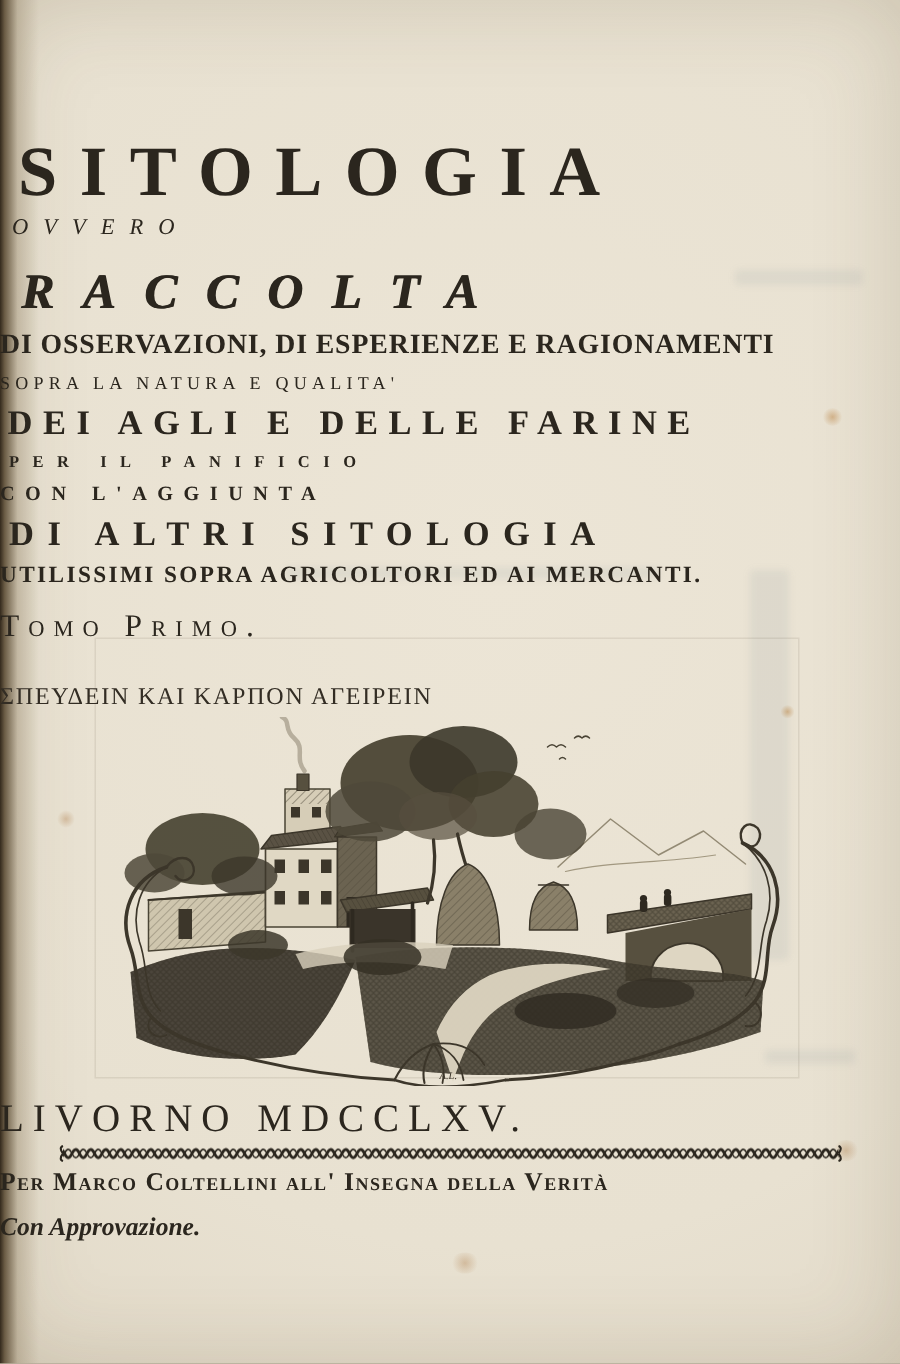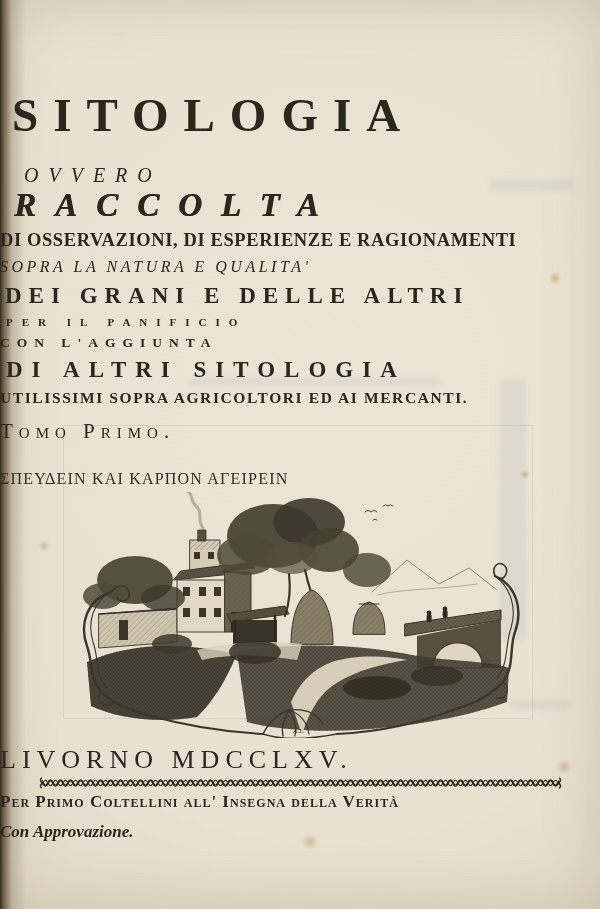--- a/index.html
+++ b/index.html
@@ -23,24 +23,24 @@
   }
   
   .smudge{position:absolute;background:rgba(110,130,140,.10);filter:blur(2.5px);border-radius:3px;pointer-events:none;}
   .foxing{position:absolute;border-radius:50%;pointer-events:none;}
   .fx1{background:radial-gradient(circle,rgba(180,120,50,.45),rgba(180,120,50,0) 70%);}
   .fx2{background:radial-gradient(circle,rgba(160,100,40,.30),rgba(160,100,40,0) 70%);}
 
   .content{position:absolute;left:0;top:0;width:600px;}
 
   .t-main{margin:92px 0 0 0;font-size:47px;line-height:1;font-weight:bold;letter-spacing:15px;padding-left:12px;}
-  .t-ovvero{margin-top:25px;font-size:20px;font-style:italic;letter-spacing:10px;padding-left:24px;}
-  .t-raccolta{margin-top:2px;font-size:33px;line-height:1;font-weight:bold;font-style:italic;letter-spacing:19px;padding-left:14px;text-shadow:.6px 0 0 #2b261e;}
+  .t-ovvero{margin-top:5px;font-size:15px;font-style:italic;letter-spacing:10px;padding-left:8px;}
+  .t-raccolta{margin-top:18px;font-size:33px;line-height:1;font-weight:bold;font-style:italic;letter-spacing:19px;padding-left:14px;text-shadow:.6px 0 0 #2b261e;}
   .t-osserv{margin-top:9px;font-size:18.5px;line-height:1;letter-spacing:.6px;font-weight:bold;}
-  .t-sopra{margin-top:9px;font-size:16px;line-height:1;font-style:italic;letter-spacing:3.5px;}
+  .t-sopra{margin-top:9px;font-size:12px;line-height:1;letter-spacing:3.5px;}
   .t-grani{margin-top:9px;font-size:23px;line-height:1;font-weight:bold;letter-spacing:7px;padding-left:5px;}
   .t-panif{margin-top:10px;font-size:11px;line-height:1;font-weight:bold;letter-spacing:9px;padding-left:6px;}
   .t-aggiunta{margin-top:8px;font-size:13.5px;line-height:1;font-weight:bold;letter-spacing:7px;}
   .t-trattati{margin-top:9px;font-size:23px;line-height:1;font-weight:bold;letter-spacing:9px;padding-left:6px;}
   .t-util{margin-top:9px;font-size:15.5px;line-height:1;font-weight:bold;letter-spacing:1.6px;}
   .t-tomo{margin-top:15px;font-size:21px;line-height:1;font-variant:small-caps;letter-spacing:6px;}
   .motto{margin-top:29px;font-size:16px;line-height:1;letter-spacing:1.2px;color:#332d24;}
   .vignette{position:relative;margin:5px auto 0 auto;width:446px;height:246px;}
   .platemark{position:absolute;left:63px;top:425px;width:468px;height:292px;border:1px solid rgba(80,70,50,.10);pointer-events:none;}
   .t-livorno{margin-top:9px;font-size:26px;line-height:1;letter-spacing:6px;}
@@ -69,21 +69,21 @@
   <div class="foxing fx1" style="left:520px;top:470px;width:10px;height:9px;"></div>
 
   <div class="platemark"></div>
 
   <div class="content">
     <div class="t-main">SITOLOGIA</div>
     <div class="t-ovvero">OVVERO</div>
     <div class="t-raccolta">RACCOLTA</div>
     <div class="t-osserv">DI OSSERVAZIONI, DI ESPERIENZE E RAGIONAMENTI</div>
     <div class="t-sopra">SOPRA LA NATURA E QUALITA'</div>
-    <div class="t-grani">DEI GRANI E DELLE ALTRI</div>
+    <div class="t-grani">DEI AGLI E DELLE FARINE</div>
     <div class="t-panif">PER IL PANIFICIO</div>
     <div class="t-aggiunta">CON L'AGGIUNTA</div>
     <div class="t-trattati">DI ALTRI SITOLOGIA</div>
     <div class="t-util">UTILISSIMI SOPRA AGRICOLTORI ED AI MERCANTI.</div>
     <div class="t-tomo">Tomo Primo.</div>
 
     <div class="motto">ΣΠΕΥΔΕΙΝ ΚΑΙ ΚΑΡΠΟΝ ΑΓΕΙΡΕΙΝ</div>
 
     <div class="vignette">
       <svg width="446" height="246" viewBox="0 0 446 246" class="eng">
@@ -230,16 +230,16 @@
             <path d="M0,6 Q2.5,0.5 5,6 Q7.5,11.5 10,6" fill="none" stroke="#2b261e" stroke-width="2"></path>
             <path d="M0,6 Q2.5,11.5 5,6 Q7.5,0.5 10,6" fill="none" stroke="#2b261e" stroke-width="1.1"></path>
           </pattern>
         </defs>
         <rect x="4" y="1" width="517" height="10" fill="url(#chain)"></rect>
         <path d="M4,6 Q1,2 4,1 M4,6 Q1,10 4,11" stroke="#2b261e" stroke-width="1.4" fill="none"></path>
         <path d="M521,6 Q524,2 521,1 M521,6 Q524,10 521,11" stroke="#2b261e" stroke-width="1.4" fill="none"></path>
       </svg>
     </div>
 
-    <div class="t-publisher">Per Primo Coltellini all' Insegna della Verità</div>
+    <div class="t-publisher">Per Marco Coltellini all' Insegna della Verità</div>
     <div class="t-approv">Con Approvazione.</div>
   </div>
 </div>
 
 </body></html>

